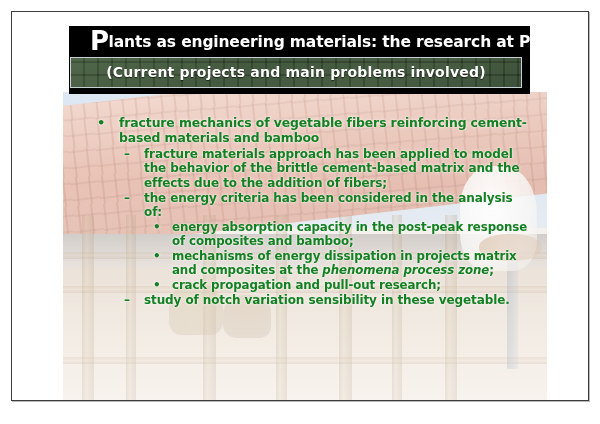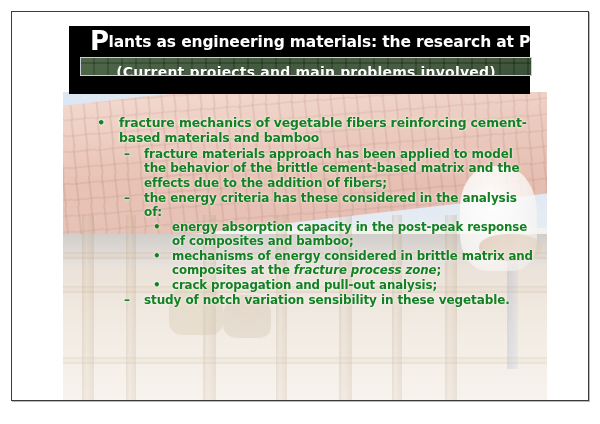--- a/index.html
+++ b/index.html
@@ -54,24 +54,24 @@
   #title-drop-cap {
     font-size: 26px;
     font-weight: bold;
     line-height: 27px;
     vertical-align: -3px;
     letter-spacing: -0.5px;
   }
 
   #subtitle-bar {
     position: absolute;
-    left: 11px;
+    left: 1px;
     top: 31px;
     width: 452px;
-    height: 19px;
+    height: 31px;
     border: 1px solid #c9cfd6;
     background:
       repeating-linear-gradient(90deg,
         rgba(255,255,255,0.055) 0px,
         rgba(255,255,255,0.055) 12px,
         rgba(0,0,0,0.09)        12px,
         rgba(0,0,0,0.09)        14px),
       repeating-linear-gradient(0deg,
         rgba(255,255,255,0.06) 0px,
         rgba(255,255,255,0.06) 11px,
@@ -279,36 +279,36 @@
         <span class="tx">fracture mechanics of vegetable fibers reinforcing cement-based materials and bamboo</span>
       </div>
 
       <div class="lvl l2">
         <span class="mk">–</span>
         <span class="tx">fracture materials approach has been applied to model the behavior of the brittle cement-based matrix and the effects due to the addition of fibers;</span>
       </div>
 
       <div class="lvl l2">
         <span class="mk">–</span>
-        <span class="tx">the energy criteria has these considered in the analysis of:</span>
+        <span class="tx">the energy criteria has been considered in the analysis of:</span>
       </div>
 
       <div class="lvl l3">
         <span class="mk">•</span>
         <span class="tx">energy absorption capacity in the post-peak response of composites and bamboo;</span>
       </div>
 
       <div class="lvl l3">
         <span class="mk">•</span>
-        <span class="tx"><span>mechanisms of energy considered in brittle matrix and composites at the </span><span class="ital">fracture process zone</span><span>;</span></span>
+        <span class="tx"><span>mechanisms of energy dissipation in projects matrix and composites at the </span><span class="ital">phenomena process zone</span><span>;</span></span>
       </div>
 
       <div class="lvl l3">
         <span class="mk">•</span>
-        <span class="tx">crack propagation and pull-out analysis;</span>
+        <span class="tx">crack propagation and pull-out research;</span>
       </div>
 
       <div class="lvl l2">
         <span class="mk">–</span>
         <span class="tx">study of notch variation sensibility in these vegetable.</span>
       </div>
 
     </div>
   </div>
 

